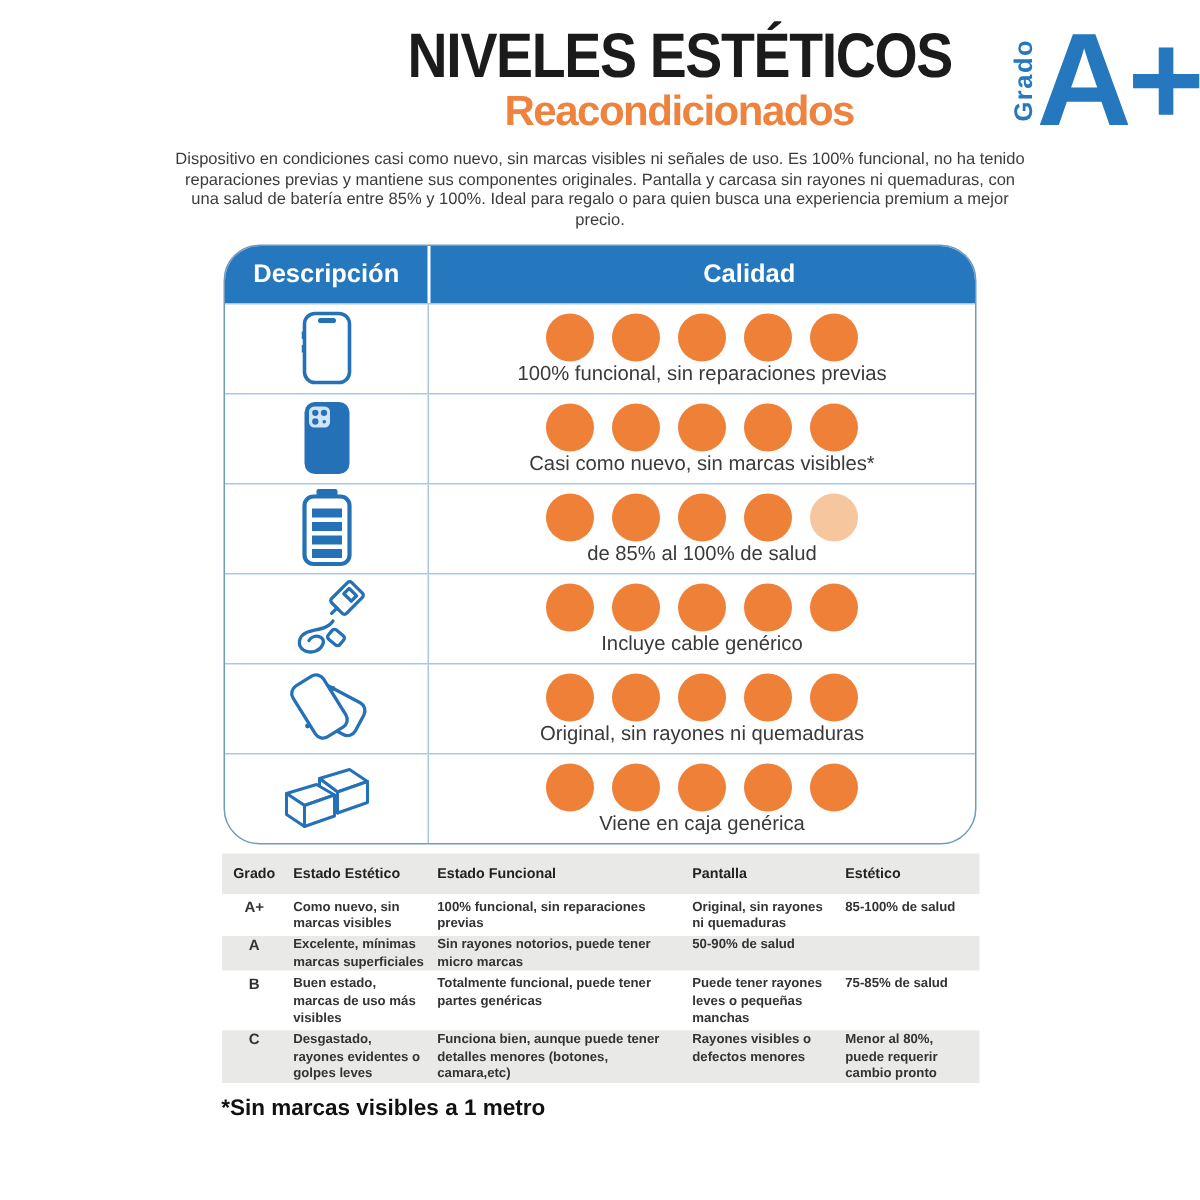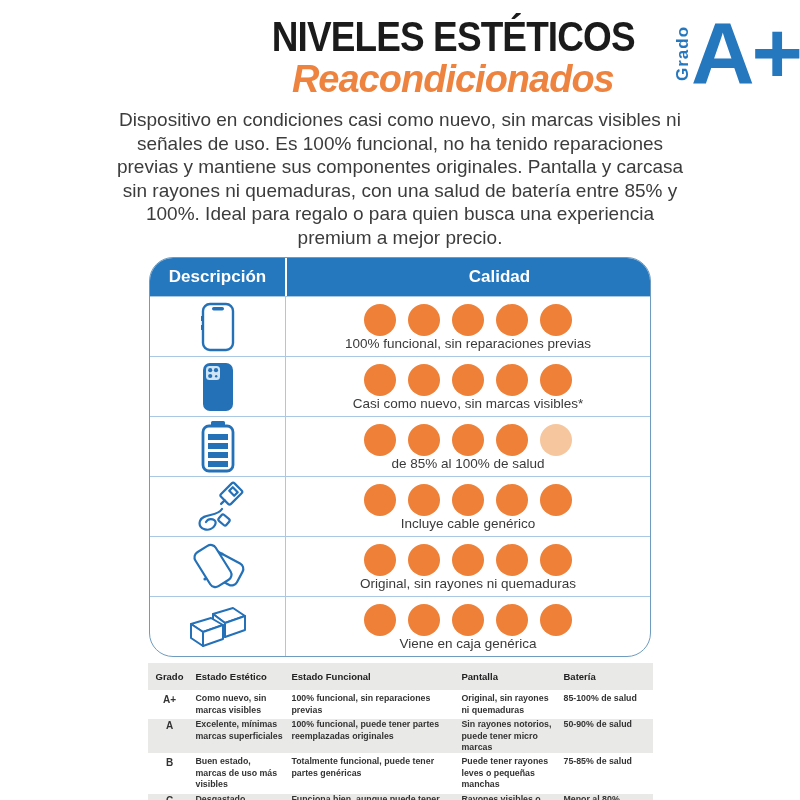--- a/index.html
+++ b/index.html
@@ -2,27 +2,27 @@
 <html><head>
 <meta charset="utf-8">
 <style>
   html,body{margin:0;padding:0;background:#ffffff;}
   .page{width:800px;height:800px;background:#ffffff;font-family:"Liberation Sans",sans-serif;overflow:hidden;position:relative;}
 
   
   .header{display:flex;justify-content:flex-end;align-items:flex-start;padding-top:16px;gap:14px;}
   .title-block{text-align:center;}
   .title-main{font-size:42px;font-weight:800;color:#1b1b1b;line-height:1.0;letter-spacing:-1px;transform:scaleX(0.88);transform-origin:center;white-space:nowrap;}
-  .title-sub{font-size:38px;font-weight:800;color:#ee8340;line-height:1.0;margin-top:2px;letter-spacing:-1px;font-style:italic;}
+  .title-sub{font-size:28px;font-weight:800;color:#ee8340;line-height:1.0;margin-top:2px;letter-spacing:-1px;}
   .grade-block{display:flex;align-items:center;}
   .grade-label{writing-mode:vertical-rl;transform:rotate(180deg);font-size:17px;font-weight:800;color:#2577be;letter-spacing:1px;height:74px;text-align:center;}
   .grade-value{font-size:88px;font-weight:800;color:#2577be;line-height:0.82;letter-spacing:-3px;margin-left:-2px;}
 
   
-  .intro{width:572px;margin:10px auto 8px;text-align:center;font-size:19px;line-height:1.24;color:#3c3c3c;}
+  .intro{width:572px;margin:10px auto 8px;text-align:center;font-size:11px;line-height:1.24;color:#3c3c3c;}
 
   
   .qtable{width:500px;margin:0 auto;border:1.5px solid #6f9cbe;border-radius:24px;overflow:hidden;background:#fff;}
   .qhead{display:flex;height:38px;background:#2577be;gap:38px;}
   .qhead-desc{width:135px;display:flex;align-items:center;justify-content:center;color:#fff;font-weight:800;font-size:17px;border-right:2px solid #ffffff;}
   .qhead-qual{flex:1;display:flex;align-items:center;justify-content:center;color:#fff;font-weight:800;font-size:17px;margin-left:24px;}
   .qrow{display:flex;height:59px;border-top:1.5px solid #a9c9e2;}
   .qicon{width:135px;border-right:1.5px solid #a9c9e2;display:flex;align-items:center;justify-content:center;}
   .qcell{flex:1;display:flex;flex-direction:column;align-items:center;justify-content:center;gap:1px;padding-top:2px;}
   .dots{display:flex;gap:12px;}
@@ -212,35 +212,34 @@
       </div>
     </div>
   </div>
 
   <div class="gtable">
     <div class="grow ghead gband">
       <div class="gh-grade">Grado</div>
       <div>Estado Estético</div>
       <div>Estado Funcional</div>
       <div>Pantalla</div>
-      <div>Batería</div>
+      <div>Estético</div>
     </div>
 
     <div class="grow">
       <div class="gcell gcell-grade">A+</div>
       <div class="gcell">Como nuevo, sin marcas visibles</div>
       <div class="gcell">100% funcional, sin reparaciones previas</div>
       <div class="gcell">Original, sin rayones ni quemaduras</div>
       <div class="gcell">85-100% de salud</div>
     </div>
 
     <div class="grow gband">
       <div class="gcell gcell-grade">A</div>
       <div class="gcell">Excelente, mínimas marcas superficiales</div>
-      <div class="gcell">100% funcional, puede tener partes reemplazadas originales</div>
       <div class="gcell">Sin rayones notorios, puede tener micro marcas</div>
       <div class="gcell">50-90% de salud</div>
     </div>
 
     <div class="grow">
       <div class="gcell gcell-grade">B</div>
       <div class="gcell">Buen estado, marcas de uso más visibles</div>
       <div class="gcell">Totalmente funcional, puede tener partes genéricas</div>
       <div class="gcell">Puede tener rayones leves o pequeñas manchas</div>
       <div class="gcell">75-85% de salud</div>

